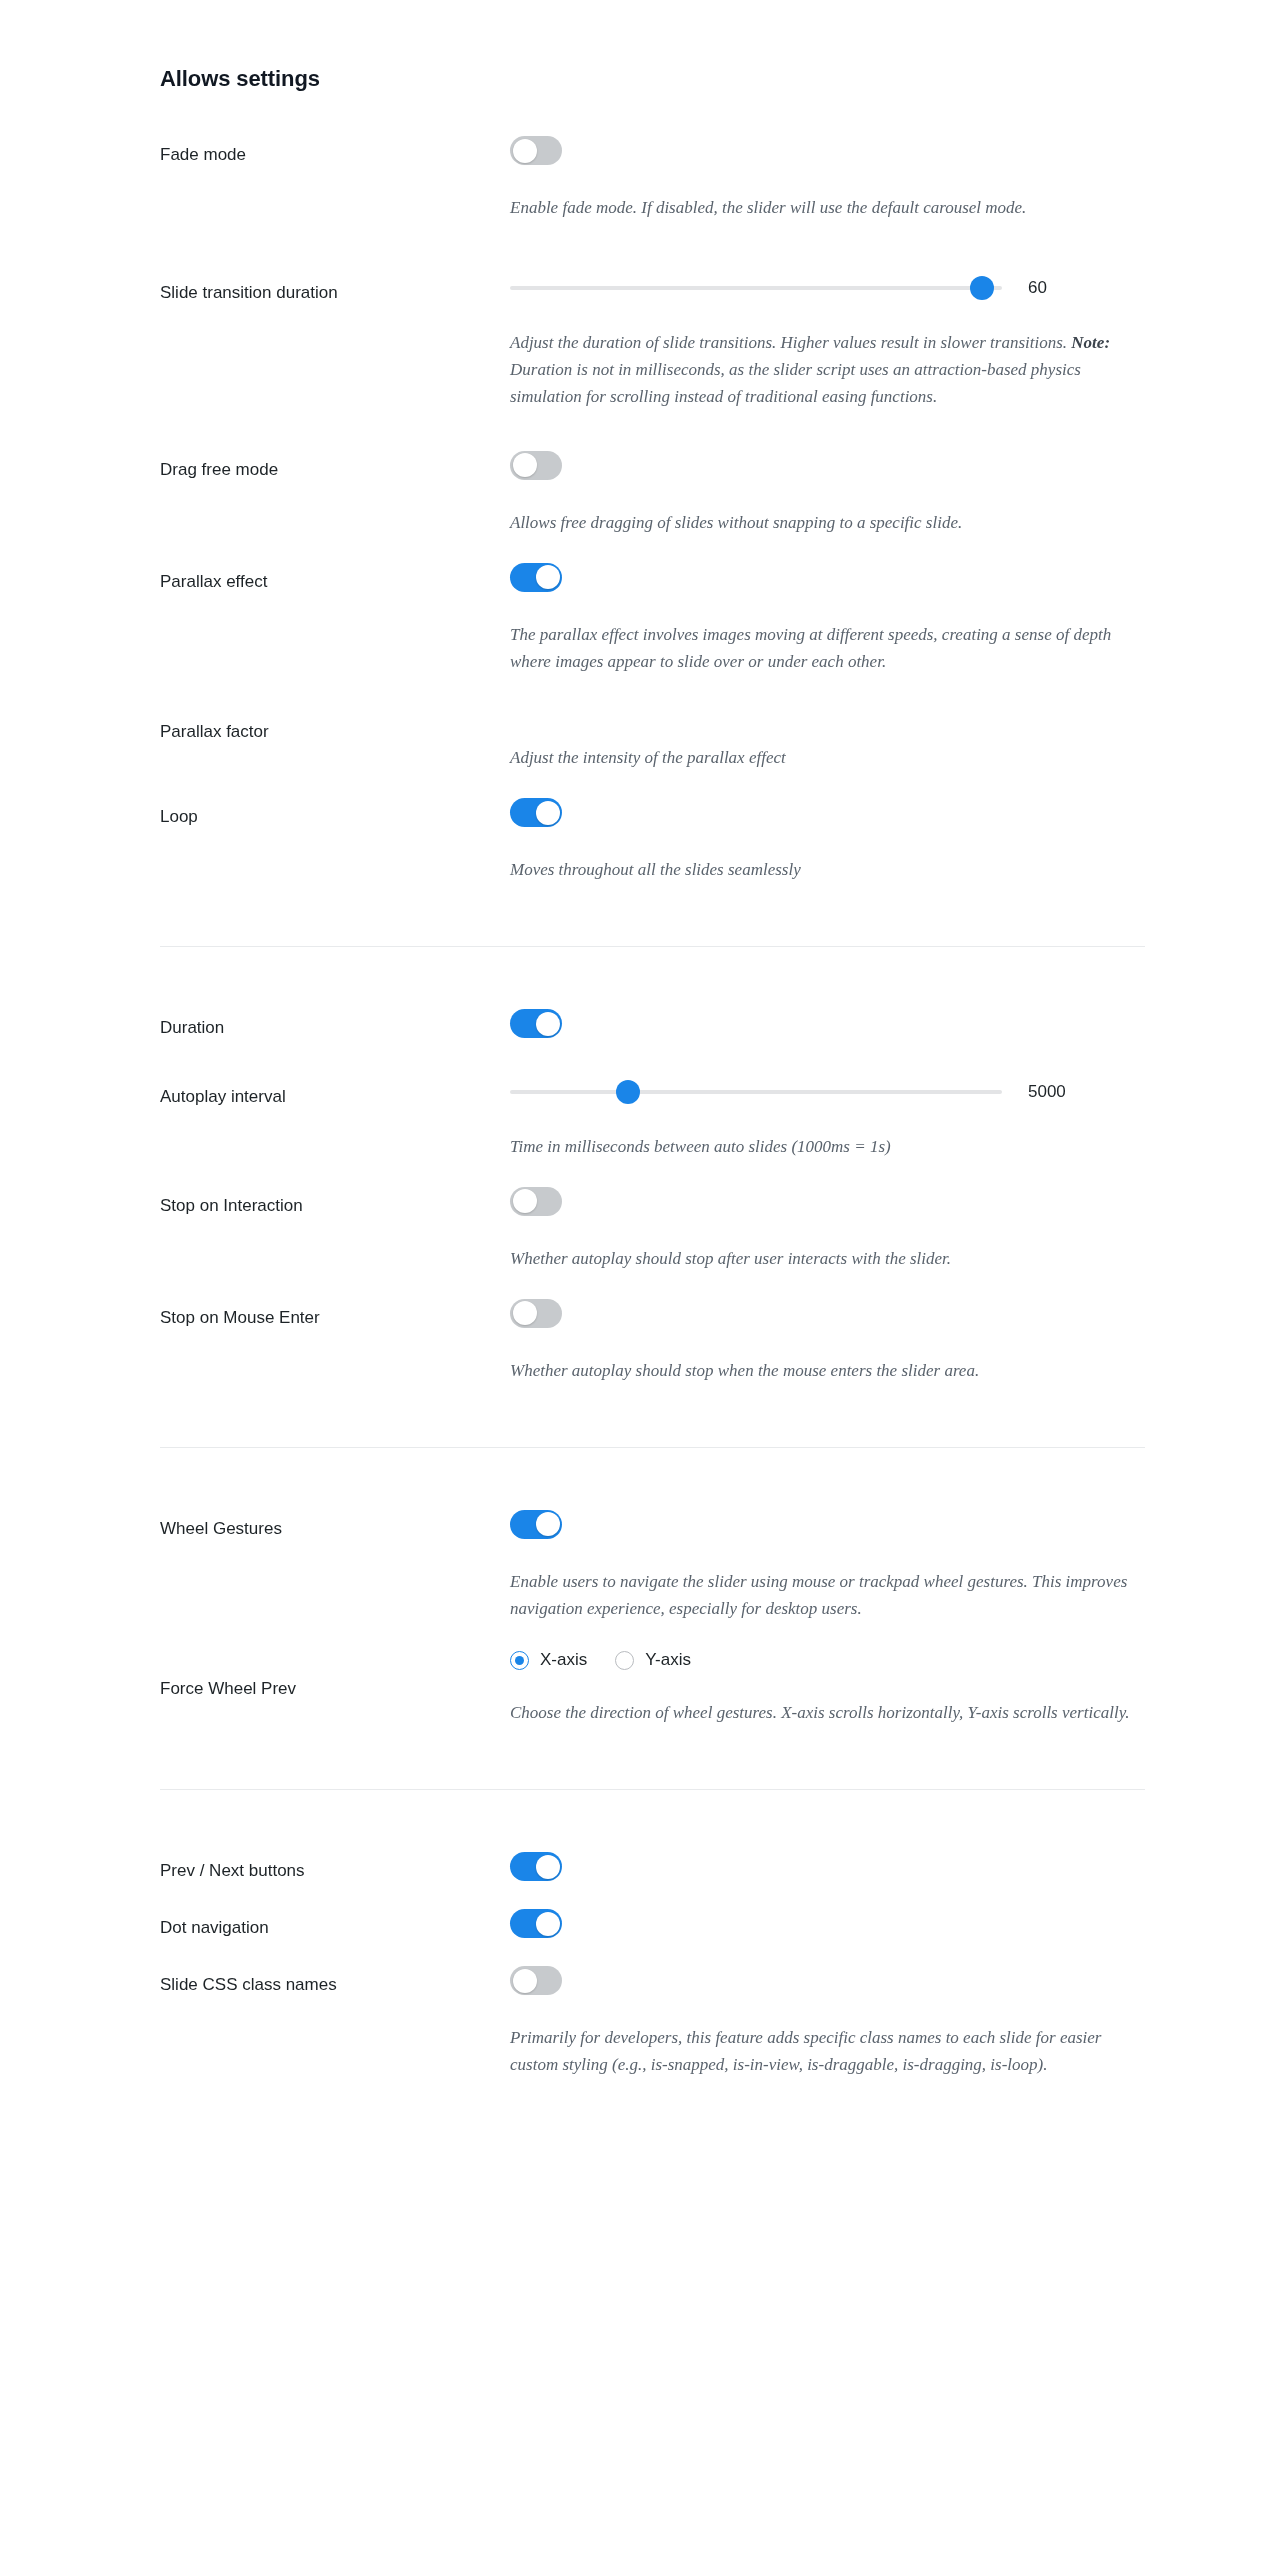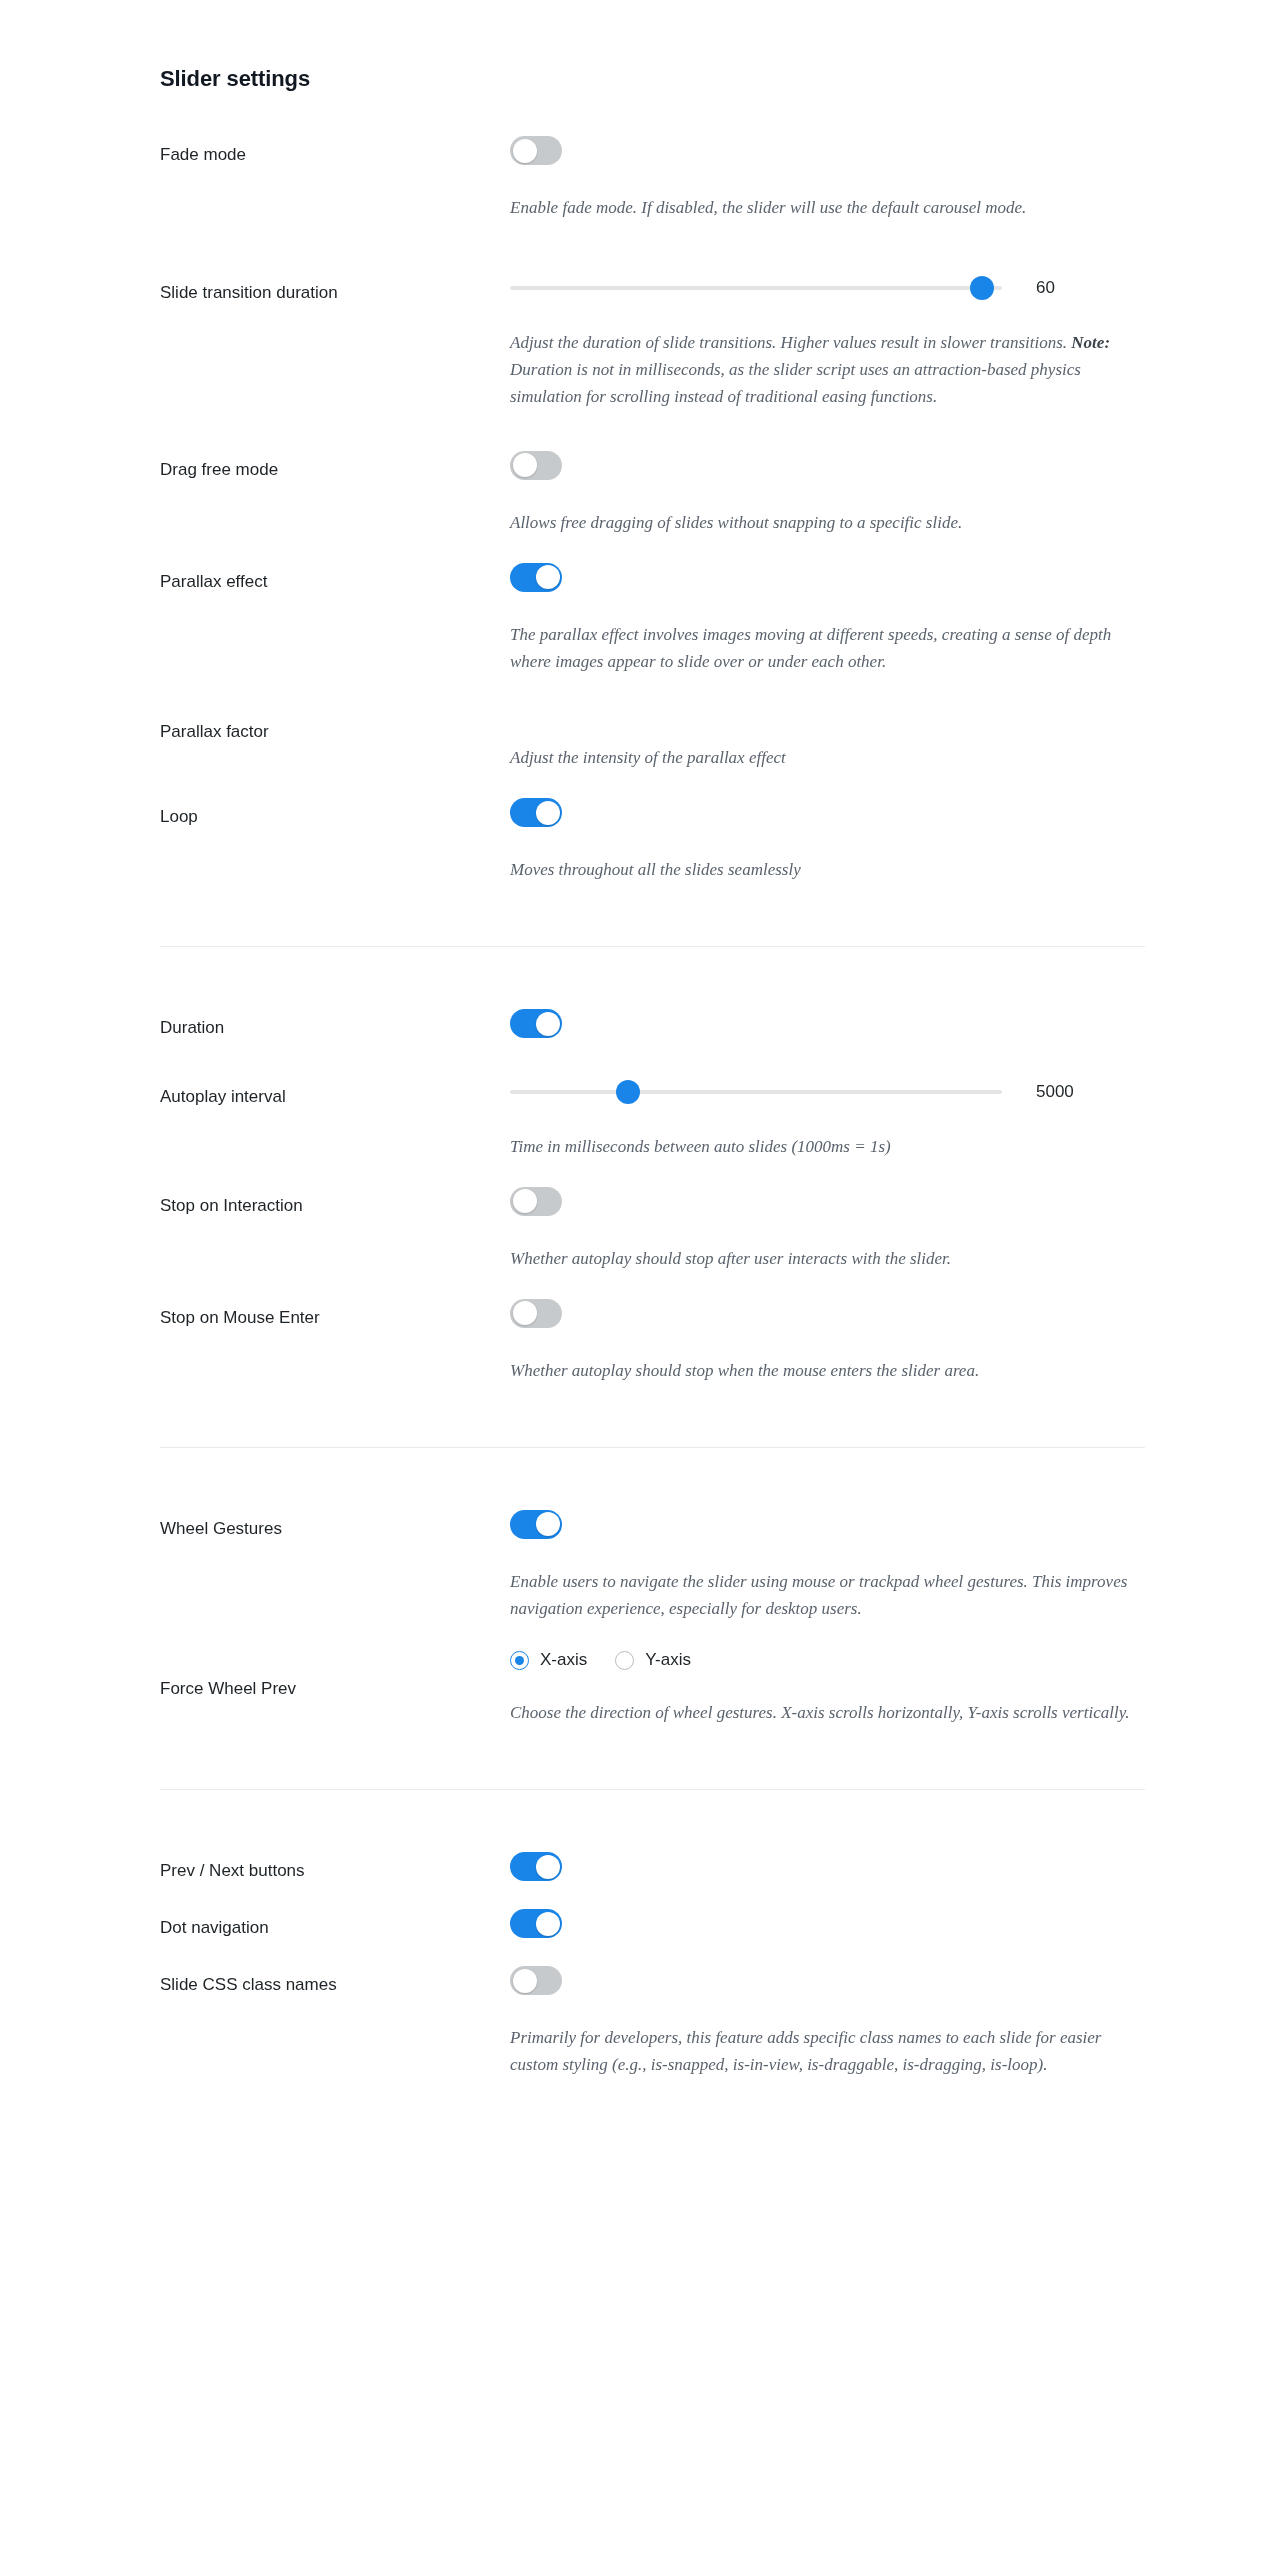--- a/index.html
+++ b/index.html
@@ -132,21 +132,21 @@
     top: 0px;
     width: 24px;
     height: 24px;
     border-radius: 50%;
     background: #1a85e8;
     transform: translateX(-50%);
   }
   .slider-value {
     font-size: 17px;
     color: #1d2327;
-    margin-left: 34px;
+    margin-left: 26px;
     white-space: nowrap;
   }
 
   
   .radio-group {
     display: flex;
     align-items: center;
     gap: 28px;
     padding-top: 2px;
     text-align: center;
@@ -199,21 +199,21 @@
   .spacer-m { height: 40px; }
   .spacer-l { height: 54px; }
   .spacer-xl { height: 62px; }
 </style>
 </head>
 <body>
 
 <div class="page">
   <div class="panel">
 
-    <h1 class="section-title">Slider settings</h1>
+    <h1 class="section-title">Allows settings</h1>
 
     <div class="row align-mid">
       <div class="row-label">Fade mode</div>
       <div class="row-control">
         <div class="toggle">
           <span class="knob"></span>
         </div>
         <div class="desc">Enable fade mode. If disabled, the slider will use the default carousel mode.</div>
       </div>
     </div>

